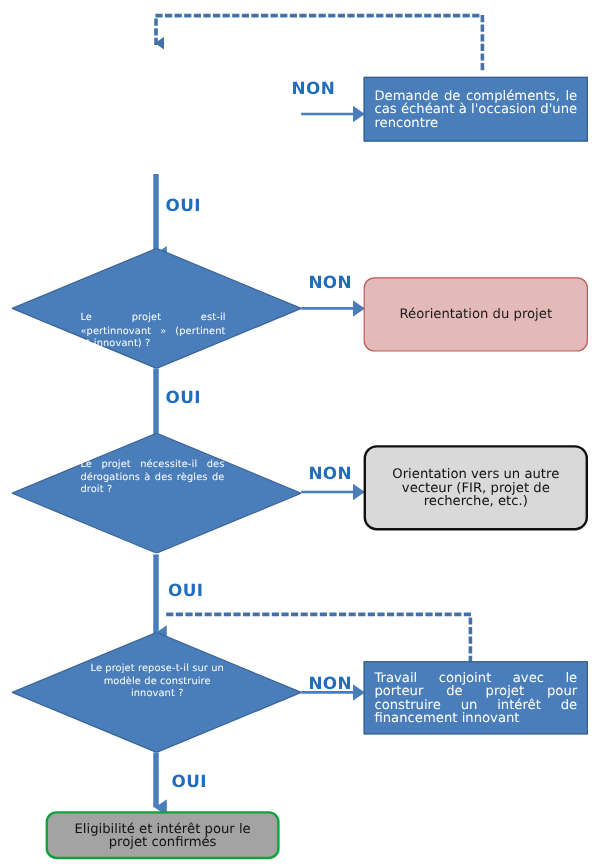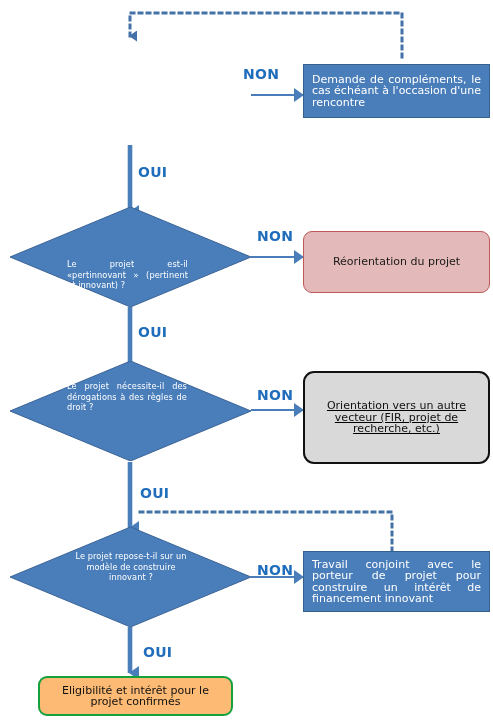--- a/index.html
+++ b/index.html
@@ -81,21 +81,21 @@
     background: #d9d9d9;
     border: 2.4px solid #111111;
     border-radius: 11px;
   }
   .box-gray .box-inner {
     color: #111111;
     text-align: center;
     padding: 0 10px;
   }
   .box-green {
-    background: #fdba74;
+    background: #a3a3a3;
     border: 2px solid #14a03c;
     border-radius: 9px;
   }
   .box-green .box-inner {
     color: #111111;
     text-align: center;
     padding: 0 8px;
   }
   
   .connector {
@@ -170,21 +170,21 @@
     <div class="box-inner">Réorientation du projet</div>
   </div>
 
   <div class="node diamond" style="left:10px; top:361px; width:241px; height:100px;">
     <svg width="241" height="100" viewBox="0 0 241 100">
       <polygon points="120.5,0 241,50 120.5,100 0,50" fill="#4a7ebb" stroke="#3a6396" stroke-width="1"></polygon>
     </svg>
     <div class="diamond-text" style="left:57px; top:20px; width:120px;">Le projet nécessite-il des dérogations à des règles de droit ?</div>
   </div>
 
-  <div class="node box box-gray" style="left:303px; top:371px; width:187px; height:93px;text-decoration:underline;">
+  <div class="node box box-gray" style="left:303px; top:371px; width:187px; height:71px;">
     <div class="box-inner">Orientation vers un autre vecteur (FIR, projet de recherche, etc.)</div>
   </div>
 
   <div class="node diamond" style="left:10px; top:527px; width:241px; height:100px;">
     <svg width="241" height="100" viewBox="0 0 241 100">
       <polygon points="120.5,0 241,50 120.5,100 0,50" fill="#4a7ebb" stroke="#3a6396" stroke-width="1"></polygon>
     </svg>
     <div class="diamond-text centered" style="left:57px; top:24px; width:128px;">Le projet repose-t-il sur un modèle de construire innovant ?</div>
   </div>
 

